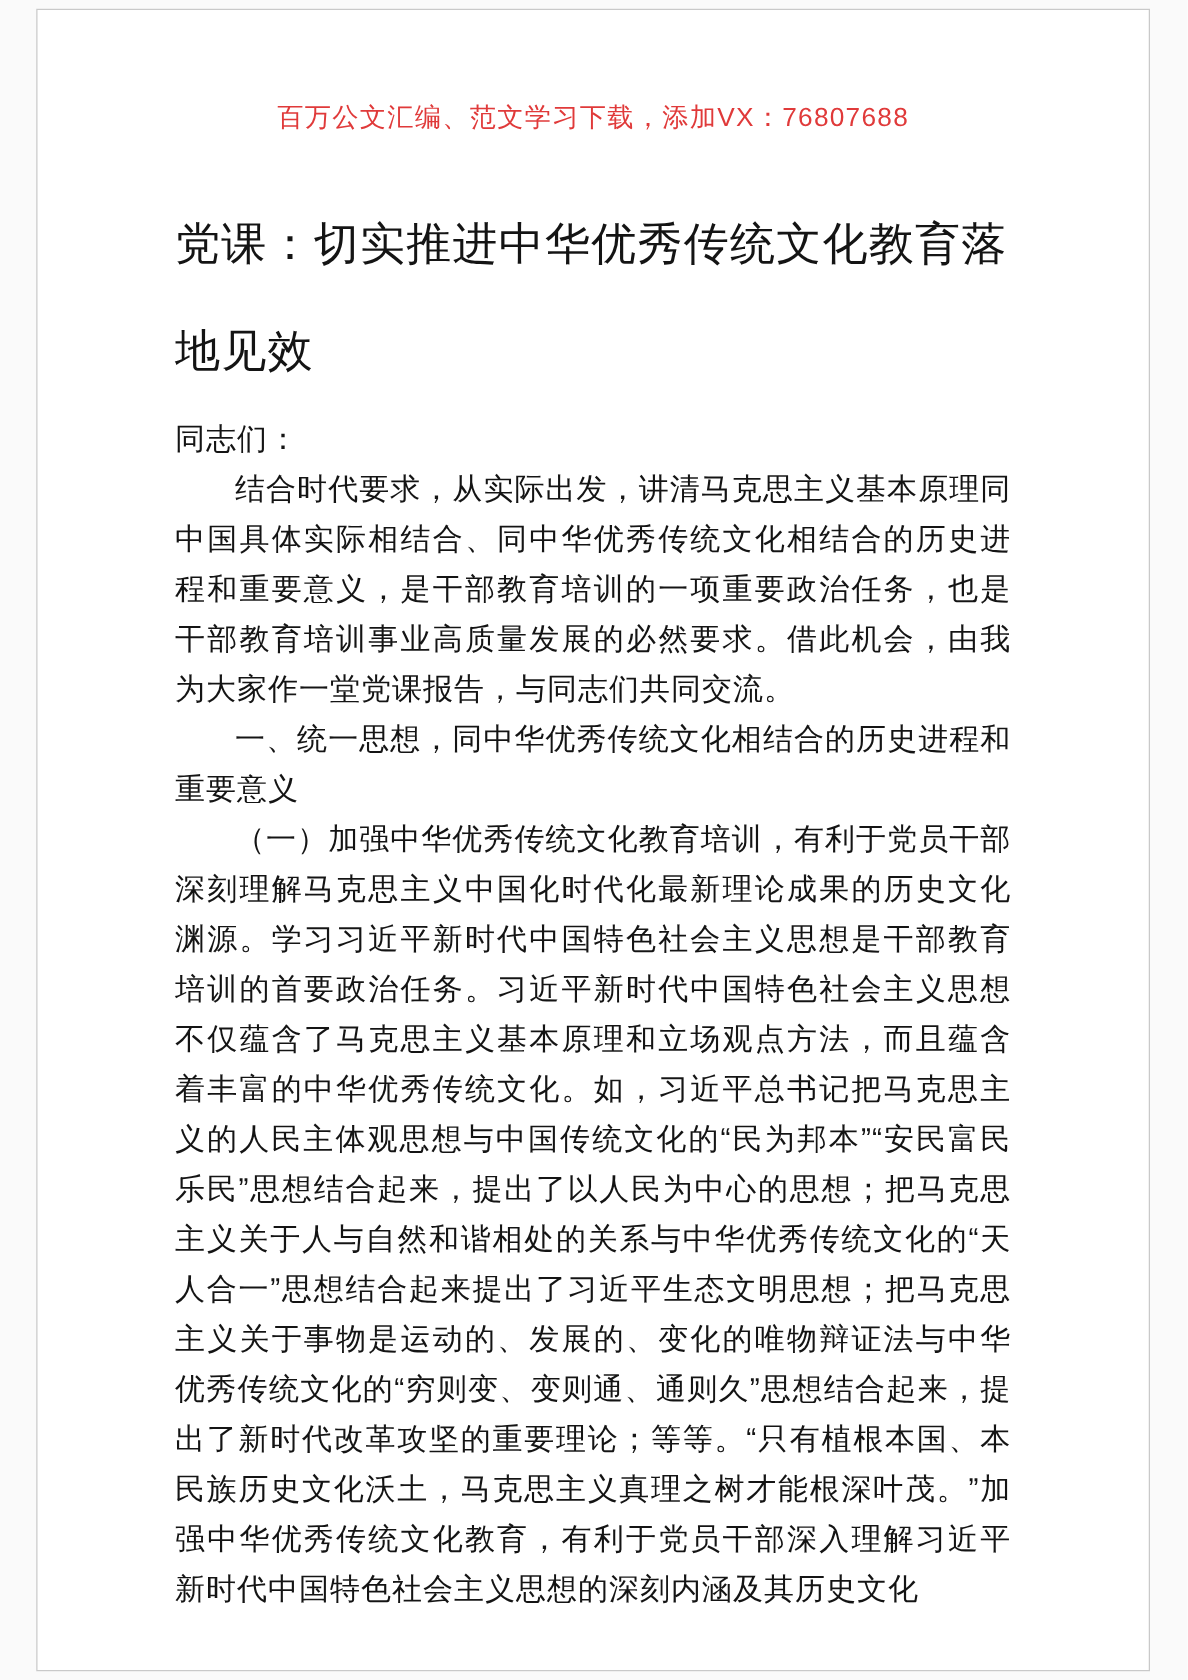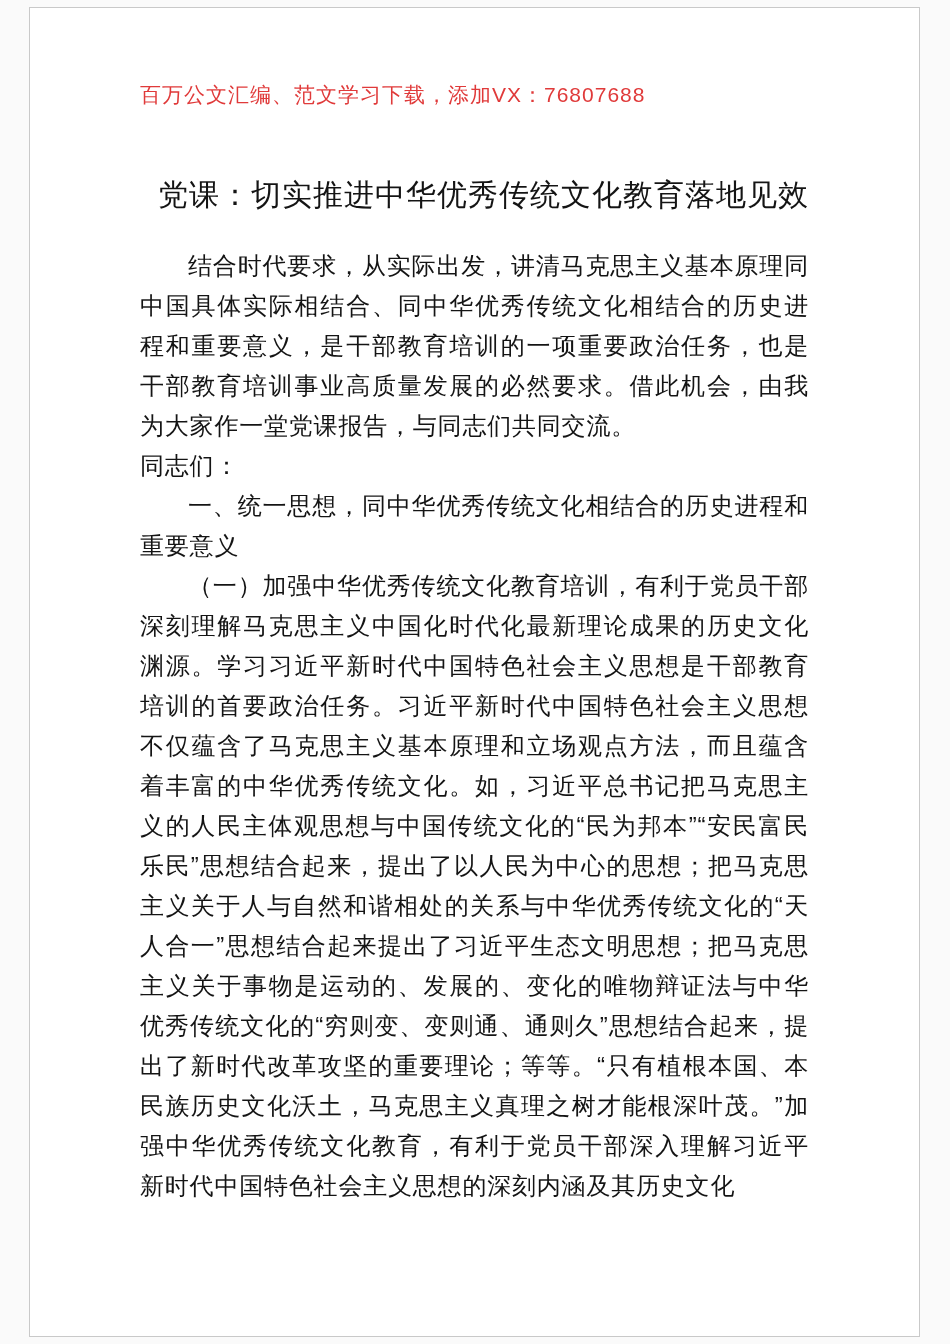--- a/index.html
+++ b/index.html
@@ -23,31 +23,32 @@
     background: #ffffff;
     border: 1px solid #c9c9c9;
     box-sizing: border-box;
   }
   .content {
     padding: 72px 110px 0 110px;
     box-sizing: border-box;
   }
   .promo {
     color: #e03a3a;
+    text-align: center;
     font-size: 21px;
     line-height: 30px;
     letter-spacing: 1px;
     white-space: nowrap;
   }
   .title {
     margin: 42px 0 0 0;
-    font-size: 30px;
+    font-size: 36px;
     font-weight: 400;
     line-height: 86px;
-    text-align: right;
+    text-align: left;
     color: #141414;
     letter-spacing: 1px;
   }
   .body-text {
     margin-top: 8px;
     font-size: 24px;
     line-height: 40px;
     color: #141414;
     text-align: justify;
     text-justify: inter-character;
@@ -65,20 +66,20 @@
 <body>
 
 <div class="page">
   <div class="content">
 
     <div class="promo">百万公文汇编、范文学习下载，添加VX：76807688</div>
 
     <h1 class="title">党课：切实推进中华优秀传统文化教育落地见效</h1>
 
     <div class="body-text">
+      <p class="para">同志们：</p>
       <p class="para indent">结合时代要求，从实际出发，讲清马克思主义基本原理同中国具体实际相结合、同中华优秀传统文化相结合的历史进程和重要意义，是干部教育培训的一项重要政治任务，也是干部教育培训事业高质量发展的必然要求。借此机会，由我为大家作一堂党课报告，与同志们共同交流。</p>
-      <p class="para">同志们：</p>
       <p class="para indent">一、统一思想，同中华优秀传统文化相结合的历史进程和重要意义</p>
       <p class="para indent">（一）加强中华优秀传统文化教育培训，有利于党员干部深刻理解马克思主义中国化时代化最新理论成果的历史文化渊源。学习习近平新时代中国特色社会主义思想是干部教育培训的首要政治任务。习近平新时代中国特色社会主义思想不仅蕴含了马克思主义基本原理和立场观点方法，而且蕴含着丰富的中华优秀传统文化。如，习近平总书记把马克思主义的人民主体观思想与中国传统文化的“民为邦本”“安民富民乐民”思想结合起来，提出了以人民为中心的思想；把马克思主义关于人与自然和谐相处的关系与中华优秀传统文化的“天人合一”思想结合起来提出了习近平生态文明思想；把马克思主义关于事物是运动的、发展的、变化的唯物辩证法与中华优秀传统文化的“穷则变、变则通、通则久”思想结合起来，提出了新时代改革攻坚的重要理论；等等。“只有植根本国、本民族历史文化沃土，马克思主义真理之树才能根深叶茂。”加强中华优秀传统文化教育，有利于党员干部深入理解习近平新时代中国特色社会主义思想的深刻内涵及其历史文化</p>
     </div>
 
   </div>
 </div>
 
 </body></html>

